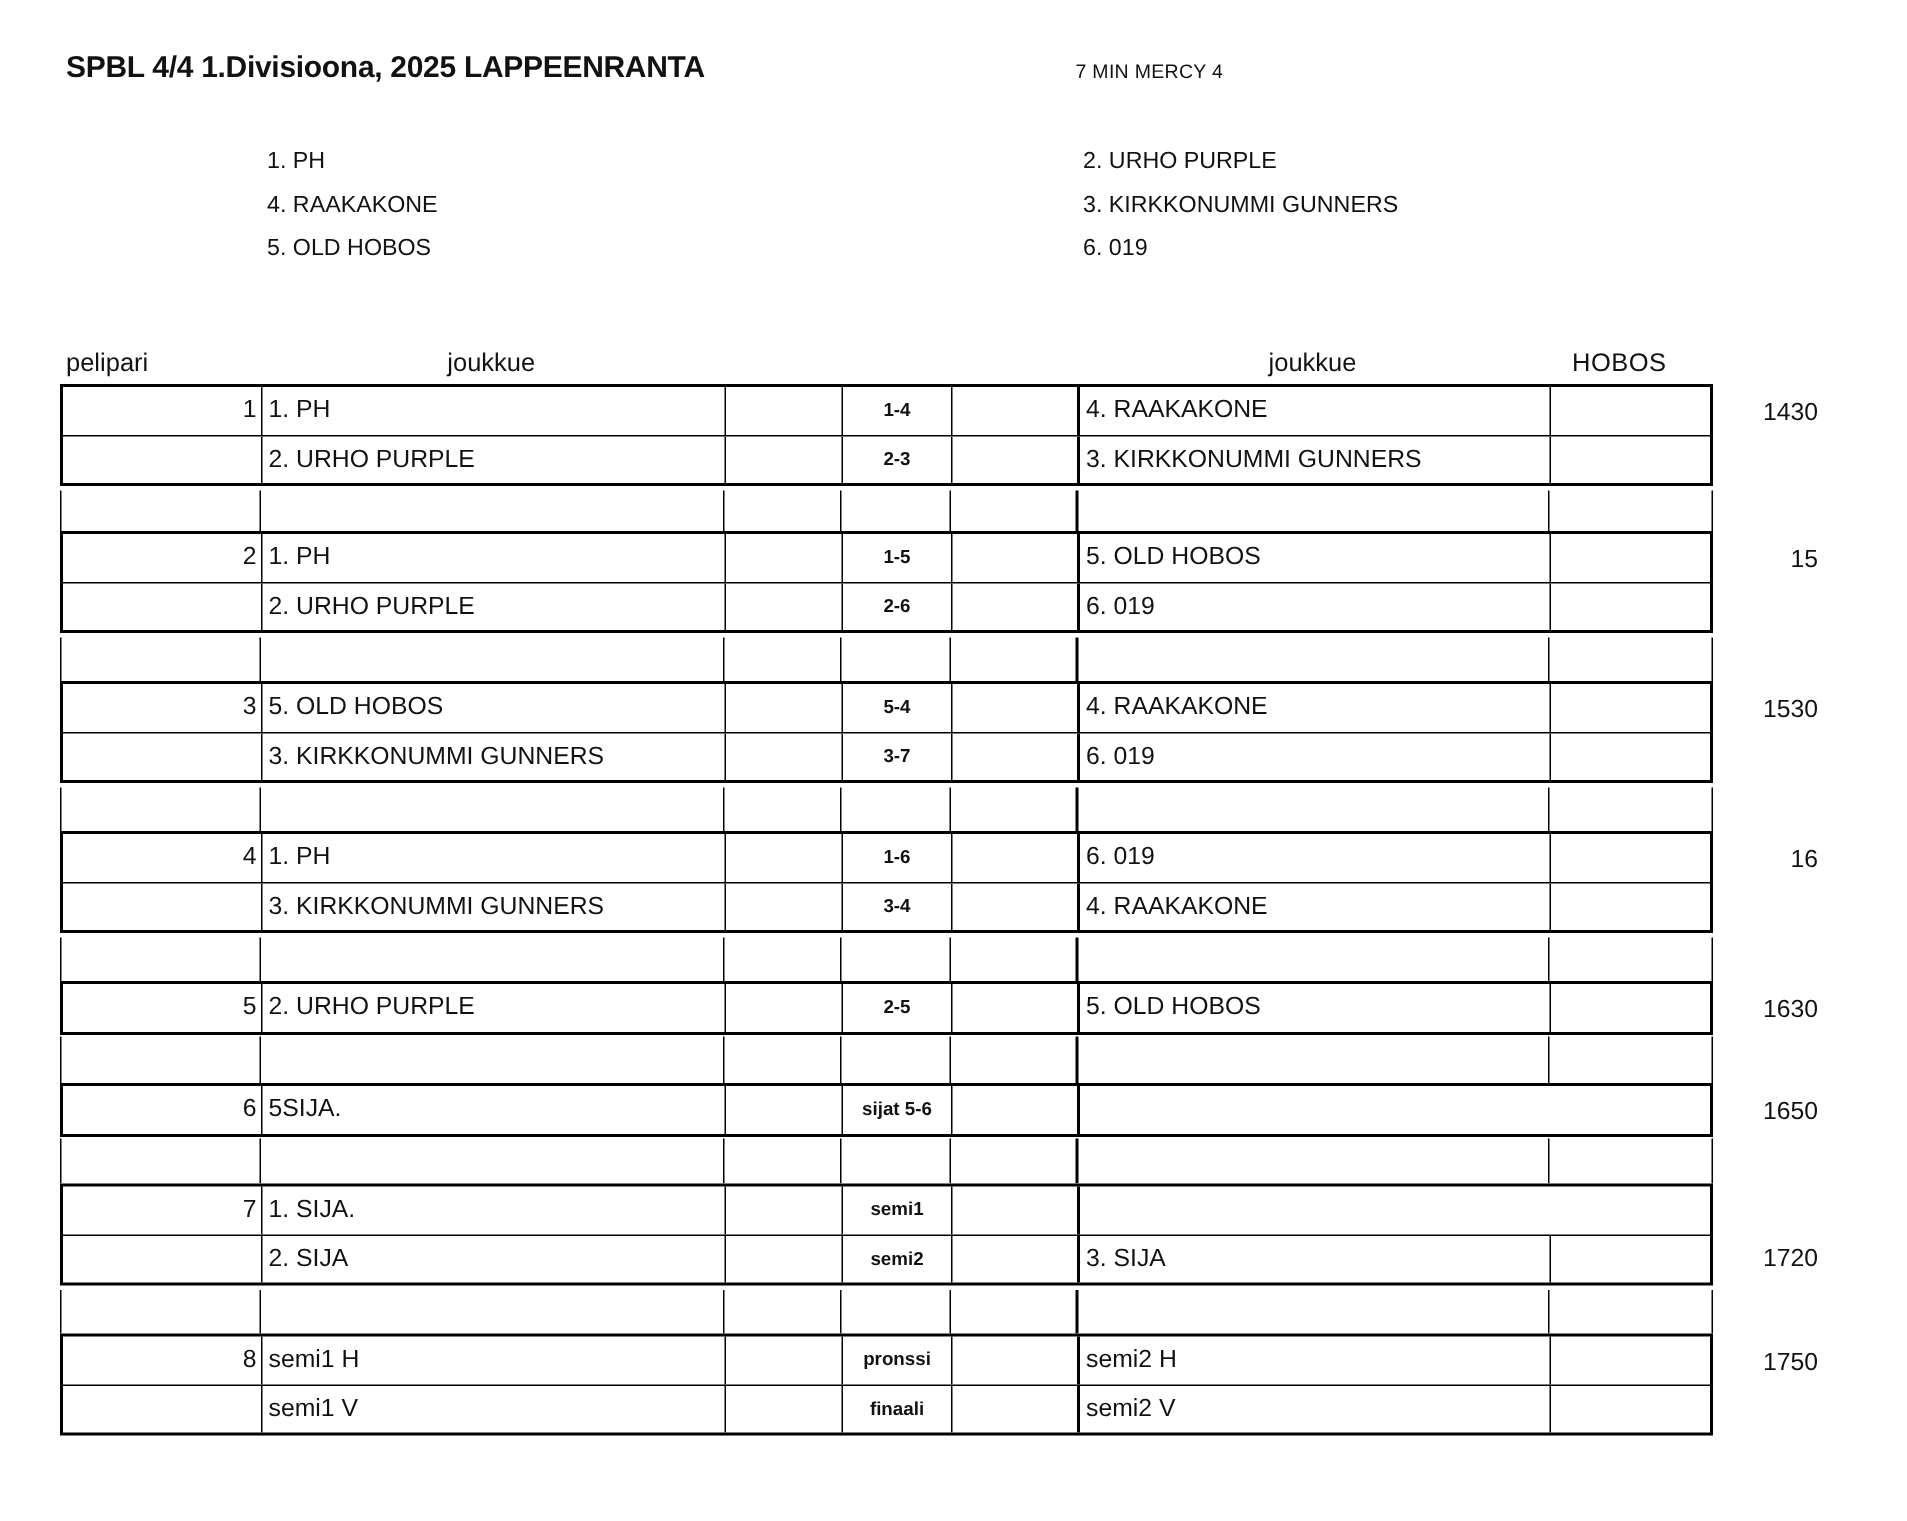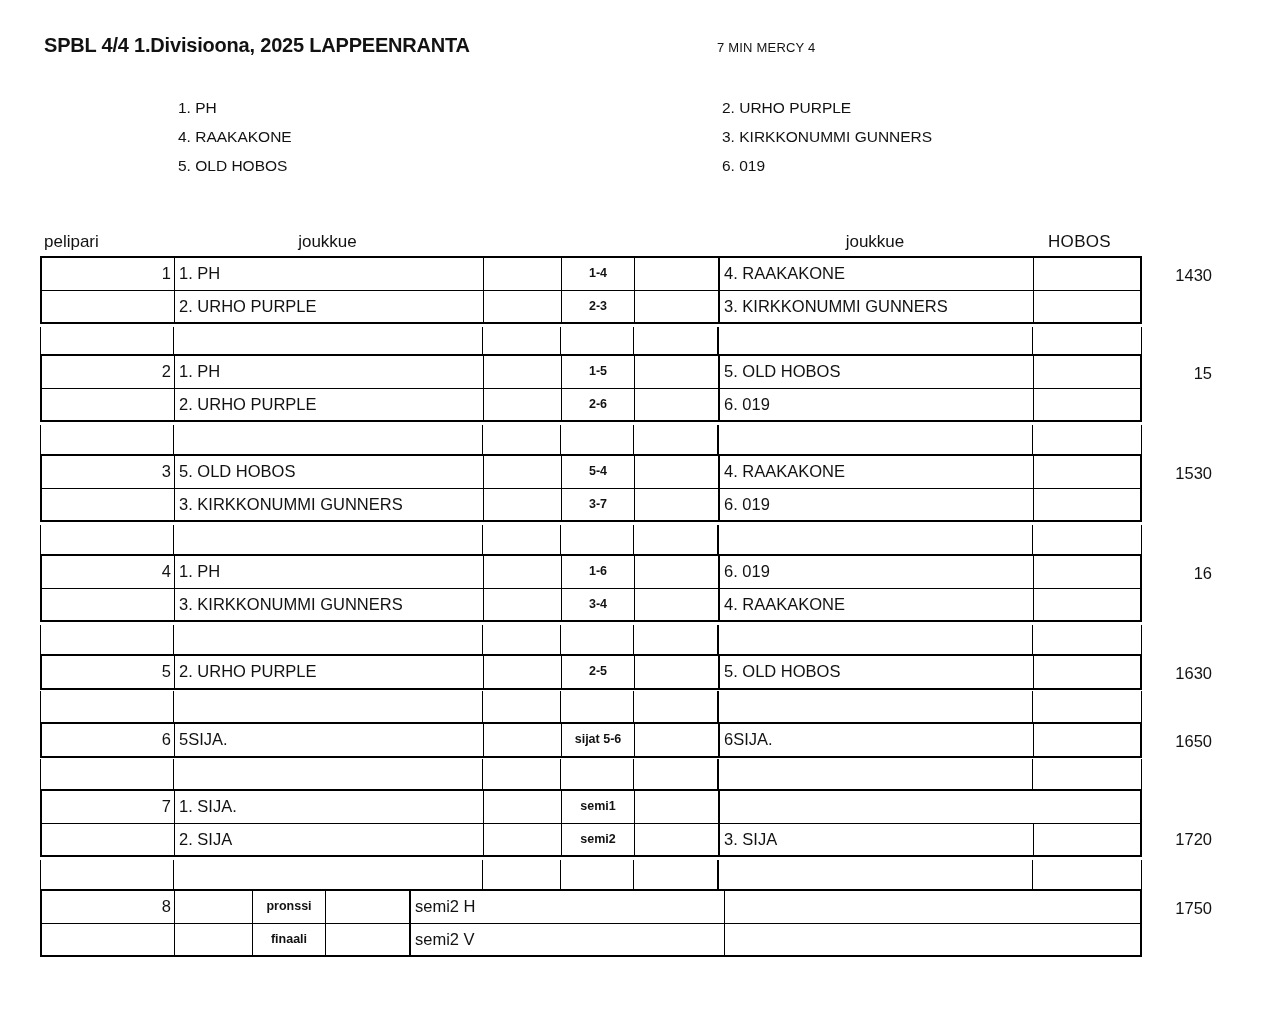--- a/index.html
+++ b/index.html
@@ -239,21 +239,20 @@
       <div class="cell c6"></div>
       <div class="cell c7"></div>
     </div>
     <div class="game-group" style="top: 722px;">
       <div class="row">
         <div class="cell c1 pair">6</div>
         <div class="cell c2 team">5SIJA.</div>
         <div class="cell c3"></div>
         <div class="cell c4 vs-code">sijat 5-6</div>
         <div class="cell c5"></div>
-        <div class="cell c6 team">6SIJA.</div>
         <div class="cell c7"></div>
       </div>
     </div>
     <div class="start-time" style="top: 729.5px;">1650</div>
     <div class="spacer-row" style="top: 759px; height: 30px;">
       <div class="cell c1"></div>
       <div class="cell c2"></div>
       <div class="cell c3"></div>
       <div class="cell c4"></div>
       <div class="cell c5"></div>
@@ -285,28 +284,30 @@
       <div class="cell c2"></div>
       <div class="cell c3"></div>
       <div class="cell c4"></div>
       <div class="cell c5"></div>
       <div class="cell c6"></div>
       <div class="cell c7"></div>
     </div>
     <div class="game-group" style="top: 889px;">
       <div class="row">
         <div class="cell c1 pair">8</div>
+        <div class="cell c2 team">semi1 H</div>
         <div class="cell c3"></div>
         <div class="cell c4 vs-code">pronssi</div>
         <div class="cell c5"></div>
         <div class="cell c6 team">semi2 H</div>
         <div class="cell c7"></div>
       </div>
       <div class="row row-divider">
         <div class="cell c1 pair"></div>
+        <div class="cell c2 team">semi1 V</div>
         <div class="cell c3"></div>
         <div class="cell c4 vs-code">finaali</div>
         <div class="cell c5"></div>
         <div class="cell c6 team">semi2 V</div>
         <div class="cell c7"></div>
       </div>
     </div>
     <div class="start-time" style="top: 896.5px;">1750</div>
   </div>
 

